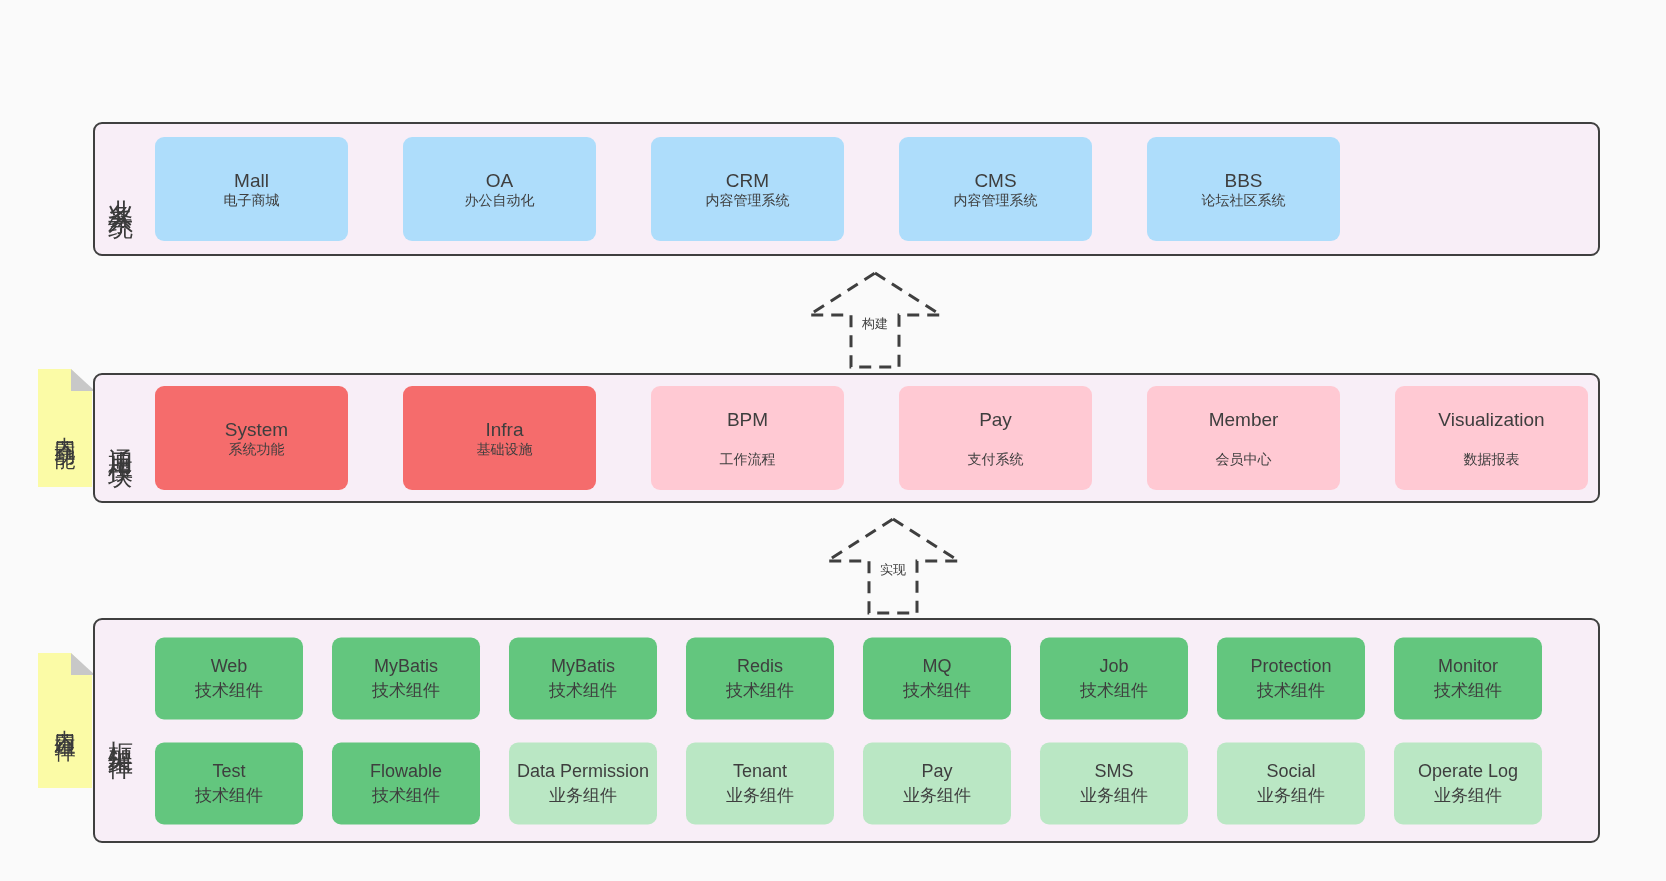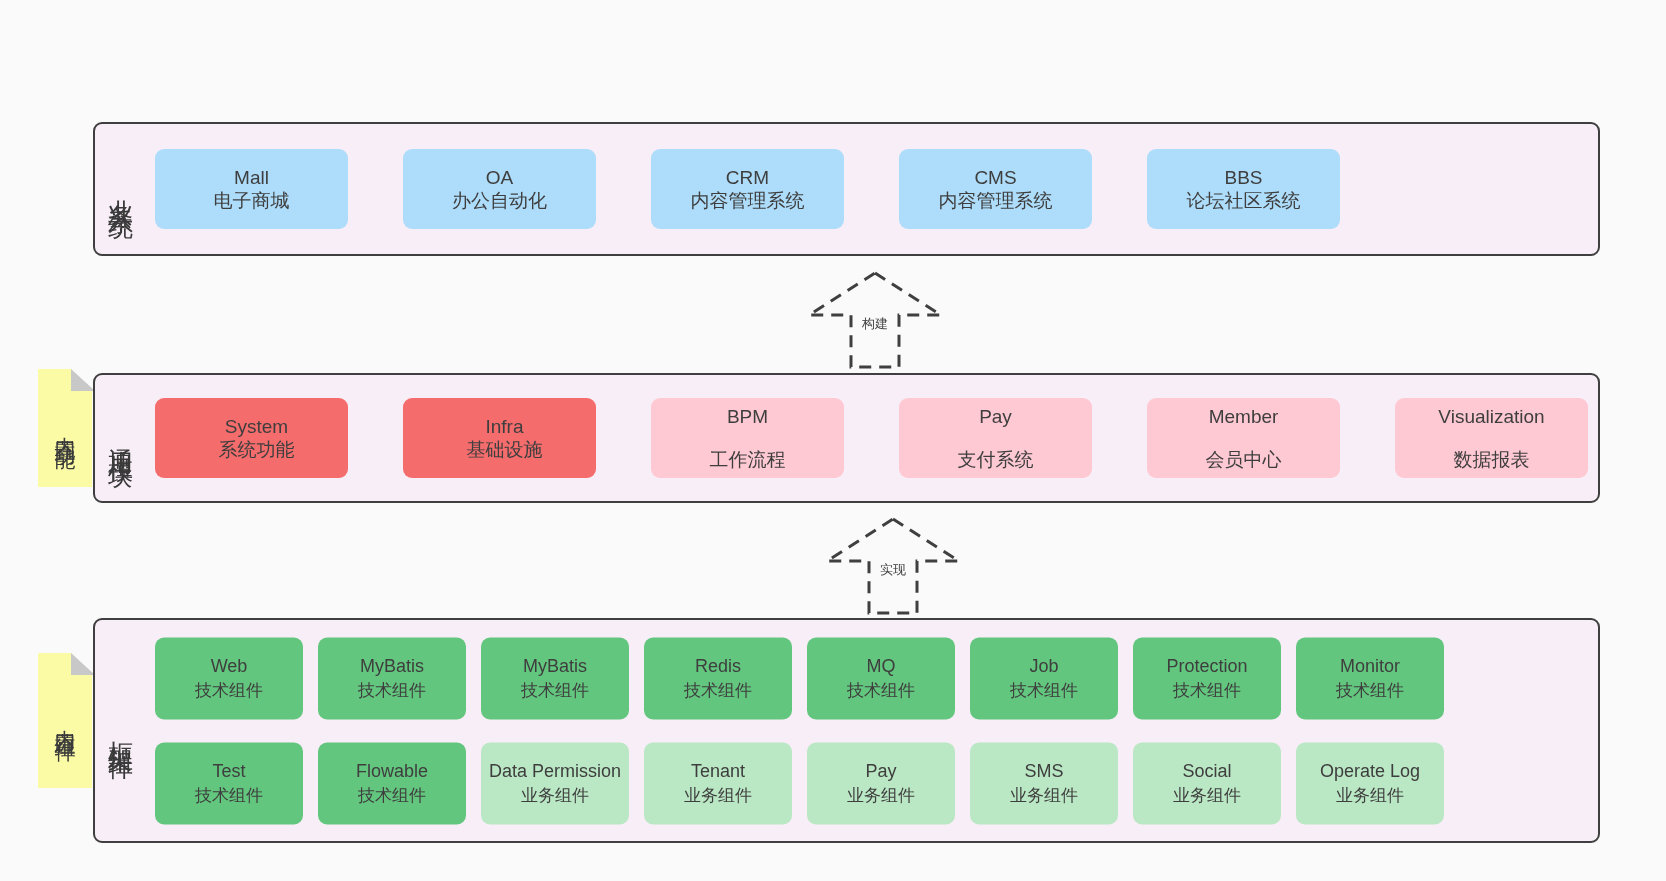--- a/index.html
+++ b/index.html
@@ -12,29 +12,29 @@
   .canvas{position:relative;width:1666px;height:881px;background:var(--page_bg);overflow:hidden;}
 
   .band{position:absolute;left:93px;width:1507px;background:var(--band_bg);
         border:2px solid var(--band_border);border-radius:9px;}
   .band-label{position:absolute;left:10px;top:50%;transform:translateY(-50%);
         writing-mode:vertical-rl;text-orientation:upright;letter-spacing:5px;
         font-size:25px;color:var(--label_text);}
   .boxes{position:absolute;left:60px;top:50%;transform:translateY(-50%);display:flex;gap:55px;}
   .box{display:flex;flex-direction:column;align-items:center;justify-content:center;
        text-align:center;border-radius:9px;color:var(--box_text);padding:2px 6px;}
-  .wide .box{width:193px;height:80px;}
+  .wide .box{width:193px;height:104px;}
   .box .t{font-size:19px;line-height:1.22;}
-  .box .s{font-size:19px;line-height:1.22;margin-top:0;}
+  .box .s{font-size:14px;line-height:1.22;margin-top:0;}
   .blue{background:var(--blue);} .red{background:var(--red);padding-left:16px;} .pink{background:var(--pink);gap:20px;}
   .green{background:var(--green);} .lightgreen{background:var(--lightgreen);}
 
   .grid{position:absolute;left:60px;top:50%;transform:translateY(-50%);
         display:flex;flex-direction:column;gap:23px;}
-  .grid .row{display:flex;gap:15px;}
+  .grid .row{display:flex;gap:29px;}
   .grid .box{width:148px;height:82px;}
   .grid .box .t{font-size:18px;}
   .grid .box .s{font-size:17px;margin-top:3px;}
 
   .note{position:absolute;left:38px;width:54px;background:var(--note_yellow);
         clip-path:polygon(0 0,calc(100% - 21px) 0,100% 21px,100% 100%,0 100%);}
   .note-text{position:absolute;left:50%;top:50%;transform:translate(-50%,-50%);
         writing-mode:vertical-rl;text-orientation:upright;letter-spacing:4px;
         font-size:21px;color:var(--label_text);white-space:nowrap;}
   .note-fold{position:absolute;top:0;right:-3px;width:24px;height:22px;

